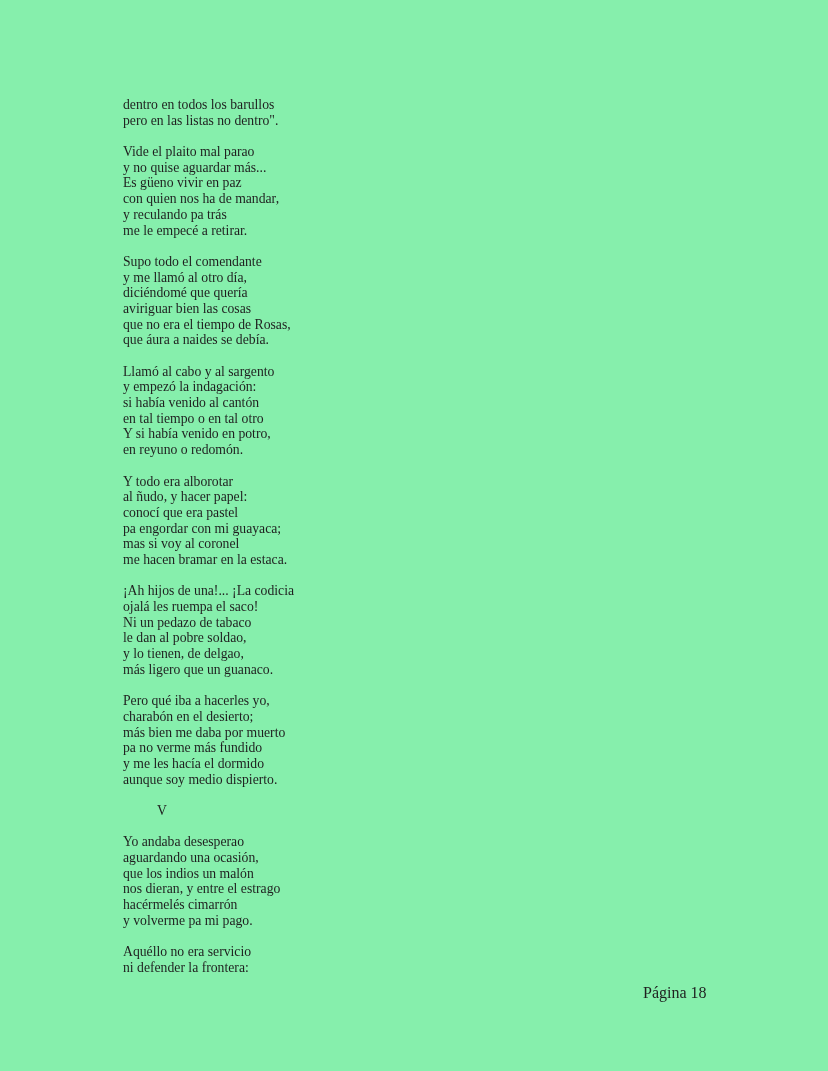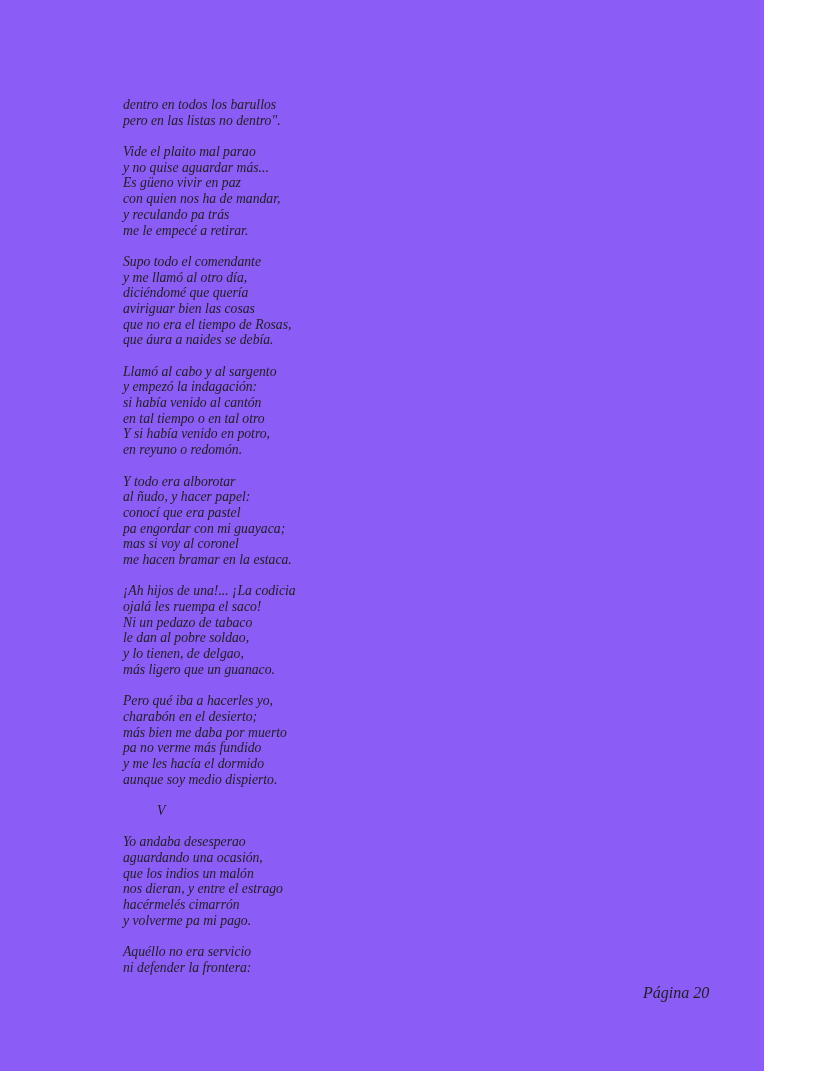--- a/index.html
+++ b/index.html
@@ -2,27 +2,26 @@
 <html><head>
 <meta charset="utf-8">
 <style>
   html, body {
     margin: 0;
     padding: 0;
     background: #ffffff;
   }
   .page {
     position: relative;
-    width: 764px;
+    width: 828px;
     height: 1071px;
-    background: #8b5cf6;
+    background: #86efac;
     font-family: "Liberation Serif", "DejaVu Serif", serif;
     color: #1f1f1f;
     overflow: hidden;
-    font-style: italic;
   }
   .poem {
     position: absolute;
     left: 123px;
     top: 97px;
     font-size: 13.7px;
     line-height: 15.7px;
     white-space: pre;
   }
   .stanza {
@@ -42,14 +41,14 @@
     font-size: 16px;
     line-height: 19px;
     color: #1f1f1f;
   }
 </style>
 </head>
 <body>
 
 <div class="page">
   <div class="poem"><div class="stanza"><div class="poem-line">dentro en todos los barullos</div><div class="poem-line">pero en las listas no dentro".</div></div><div class="stanza"><div class="poem-line">Vide el plaito mal parao</div><div class="poem-line">y no quise aguardar más...</div><div class="poem-line">Es güeno vivir en paz</div><div class="poem-line">con quien nos ha de mandar,</div><div class="poem-line">y reculando pa trás</div><div class="poem-line">me le empecé a retirar.</div></div><div class="stanza"><div class="poem-line">Supo todo el comendante</div><div class="poem-line">y me llamó al otro día,</div><div class="poem-line">diciéndomé que quería</div><div class="poem-line">aviriguar bien las cosas</div><div class="poem-line">que no era el tiempo de Rosas,</div><div class="poem-line">que áura a naides se debía.</div></div><div class="stanza"><div class="poem-line">Llamó al cabo y al sargento</div><div class="poem-line">y empezó la indagación:</div><div class="poem-line">si había venido al cantón</div><div class="poem-line">en tal tiempo o en tal otro</div><div class="poem-line">Y si había venido en potro,</div><div class="poem-line">en reyuno o redomón.</div></div><div class="stanza"><div class="poem-line">Y todo era alborotar</div><div class="poem-line">al ñudo, y hacer papel:</div><div class="poem-line">conocí que era pastel</div><div class="poem-line">pa engordar con mi guayaca;</div><div class="poem-line">mas si voy al coronel</div><div class="poem-line">me hacen bramar en la estaca.</div></div><div class="stanza"><div class="poem-line">¡Ah hijos de una!... ¡La codicia</div><div class="poem-line">ojalá les ruempa el saco!</div><div class="poem-line">Ni un pedazo de tabaco</div><div class="poem-line">le dan al pobre soldao,</div><div class="poem-line">y lo tienen, de delgao,</div><div class="poem-line">más ligero que un guanaco.</div></div><div class="stanza"><div class="poem-line">Pero qué iba a hacerles yo,</div><div class="poem-line">charabón en el desierto;</div><div class="poem-line">más bien me daba por muerto</div><div class="poem-line">pa no verme más fundido</div><div class="poem-line">y me les hacía el dormido</div><div class="poem-line">aunque soy medio dispierto.</div></div><div class="section-header">V</div><div class="stanza"><div class="poem-line">Yo andaba desesperao</div><div class="poem-line">aguardando una ocasión,</div><div class="poem-line">que los indios un malón</div><div class="poem-line">nos dieran, y entre el estrago</div><div class="poem-line">hacérmelés cimarrón</div><div class="poem-line">y volverme pa mi pago.</div></div><div class="stanza"><div class="poem-line">Aquéllo no era servicio</div><div class="poem-line">ni defender la frontera:</div></div></div>
-  <div class="footer-page-number">Página 20</div>
+  <div class="footer-page-number">Página 18</div>
 </div>
 
 </body></html>

